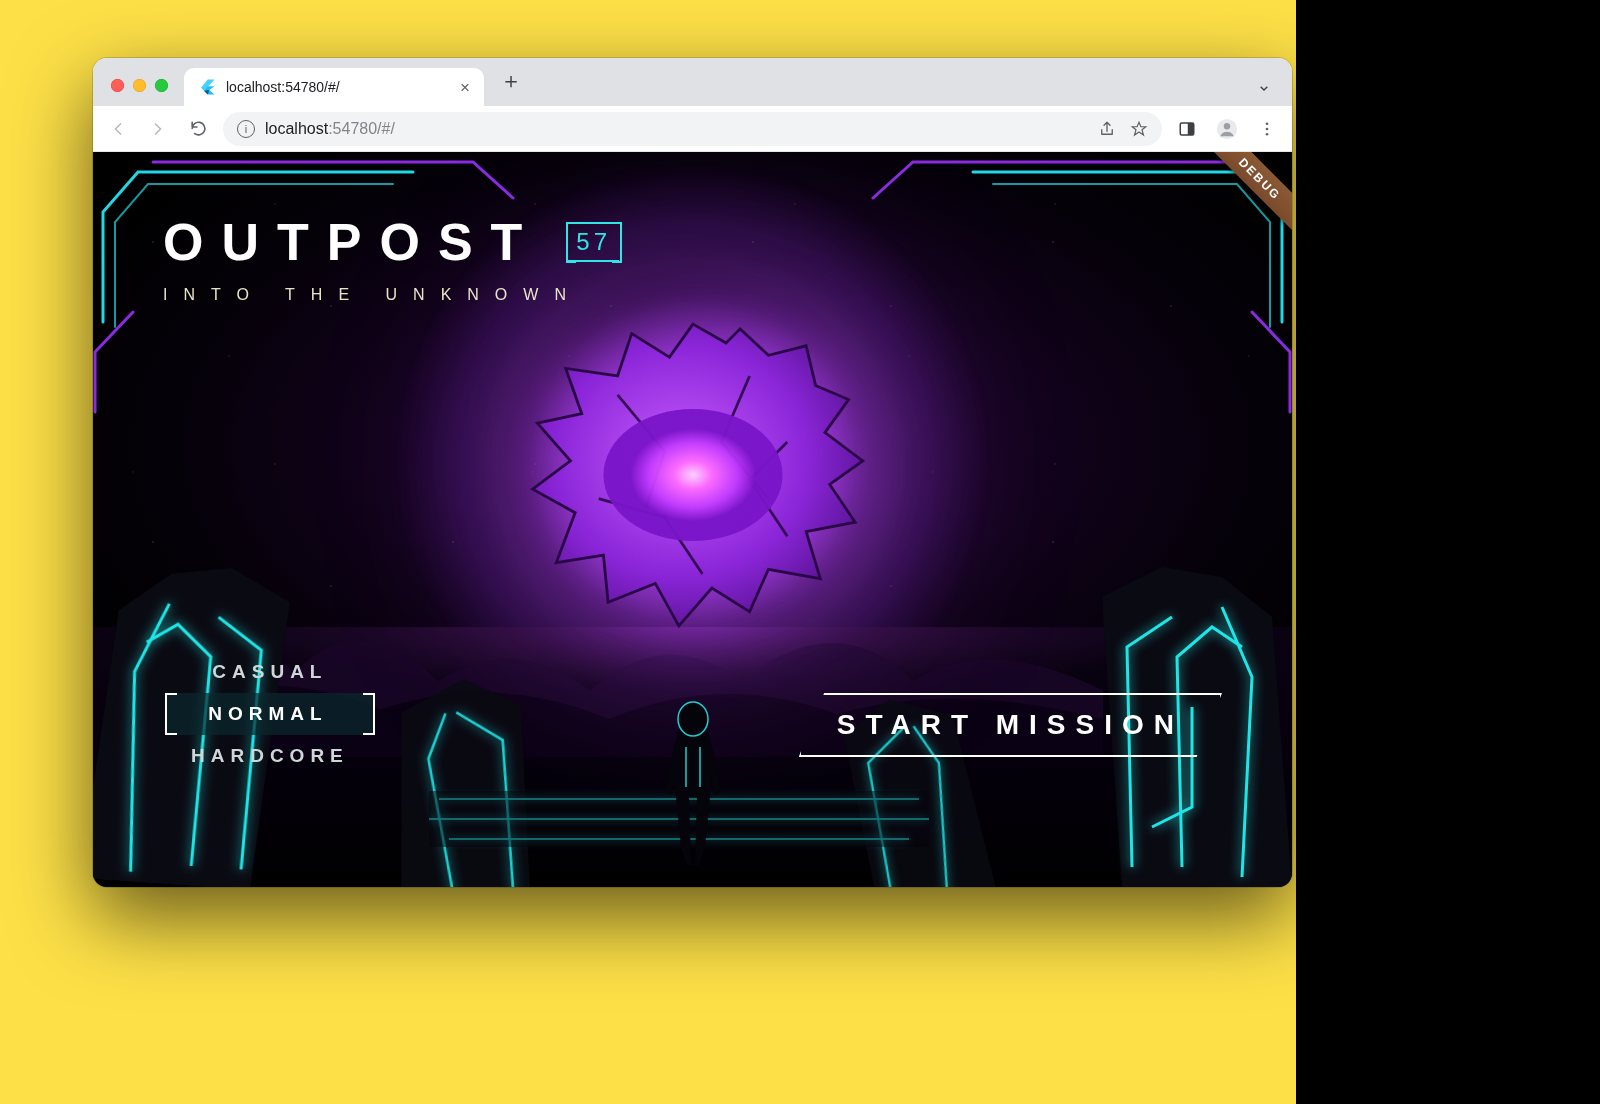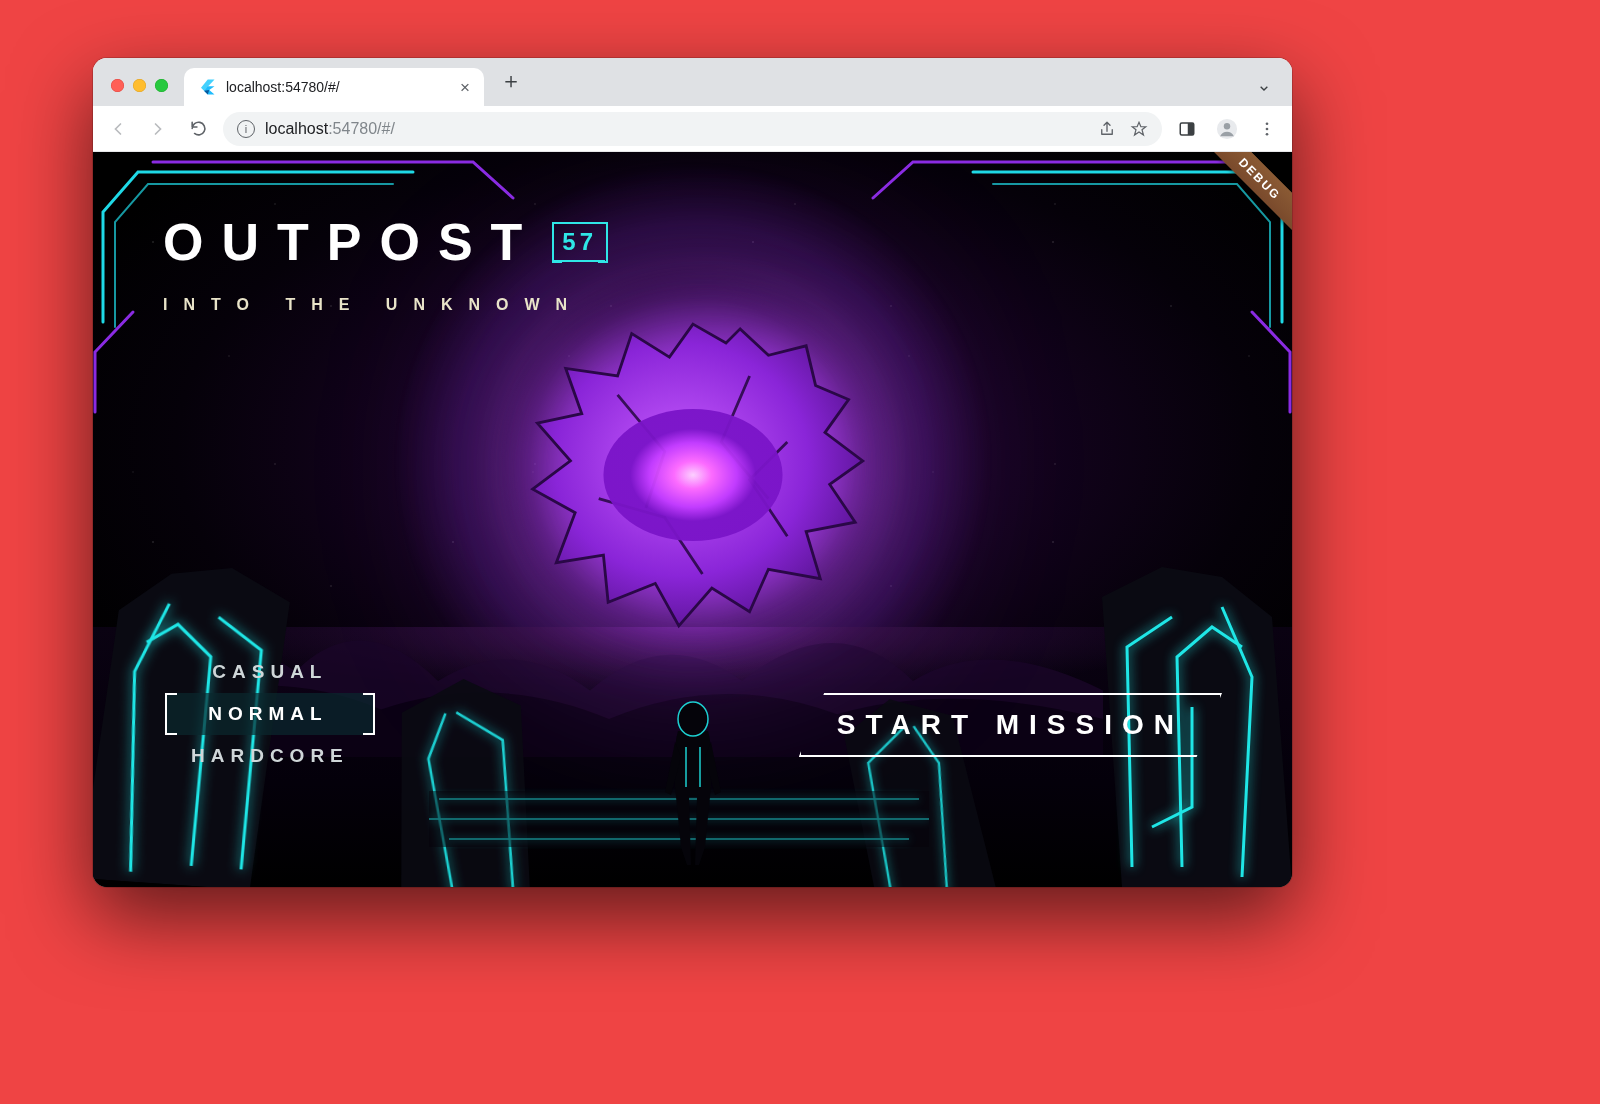--- a/index.html
+++ b/index.html
@@ -1,18 +1,18 @@
 <!DOCTYPE html>
 <html><head>
 <meta charset="utf-8">
 <style>
   * { margin: 0; padding: 0; box-sizing: border-box; }
   html, body { width: 100%; height: 100%; background: #000; font-family: -apple-system, BlinkMacSystemFont, "Segoe UI", Arial, sans-serif; }
 
-  .stage { position: relative; width: 1600px; height: 1104px; background: #ef4444; overflow: hidden; }
+  .stage { position: relative; width: 1296px; height: 1104px; background: #fde047; overflow: hidden; }
 
   
   .browser {
     position: absolute;
     left: 93px; top: 58px;
     width: 1199px; height: 829px;
     background: #fff;
     border-radius: 14px;
     box-shadow: 0 30px 80px rgba(0,0,0,.6), 0 0 0 1px rgba(0,0,0,.15);
     overflow: hidden;
@@ -112,34 +112,34 @@
   .pillar.mid-right { right:300px; bottom:-20px; width:160px; height:240px; transform: rotate(-8deg); opacity:.85;}
 
   
   .astronaut { position:absolute; left:50%; bottom:20px; transform:translateX(-50%); width:80px; height:170px; }
 
   
   .floor { position:absolute; left:28%; right:28%; bottom:38px; height:70px; }
 
   
   .title-block { position:absolute; left:70px; top:60px; color:#fff; font-family: "Segoe UI", Arial, sans-serif; }
-  .title-main { font-size:52px; font-weight:800; letter-spacing:18px; display:flex; align-items:center; gap:14px; }
+  .title-main { font-size:52px; font-weight:800; letter-spacing:18px; display:flex; align-items:center; gap:28px; }
   .title-badge {
     display:inline-flex; align-items:center; justify-content:center;
-    font-size:24px; font-weight:700; letter-spacing:4px;
+    font-size:24px; font-weight:400; letter-spacing:4px;
     color:#2fe6e6; padding:4px 8px;
     border:2.5px solid #2fe6e6; border-left:none; border-right:none;
     position:relative;
   }
   .title-badge::before, .title-badge::after {
     content:""; position:absolute; top:-2.5px; bottom:-2.5px; width:8px; border:2.5px solid #2fe6e6;
   }
   .title-badge::before { left:-2.5px; border-right:none; }
   .title-badge::after { right:-2.5px; border-left:none; }
-  .title-sub { margin-top:24px; font-size:16px; font-weight:700; letter-spacing:16px; color:#e9e4c9; }
+  .title-sub { margin-top:14px; font-size:16px; font-weight:400; letter-spacing:16px; color:#e9e4c9; }
 
   
   .difficulty { position:absolute; left:74px; bottom:110px; color:#cfd6d8; text-align:center; font-weight:700; letter-spacing:6px; font-size:19px; }
   .diff-item { padding:10px 24px; cursor:pointer; }
   .diff-item.selected {
     position:relative; background:rgba(10,40,46,.7); color:#fff;padding-left:20px;
   }
   .diff-item.selected::before, .diff-item.selected::after {
     content:""; position:absolute; top:0; bottom:0; width:10px; border:2px solid #fff;
   }

